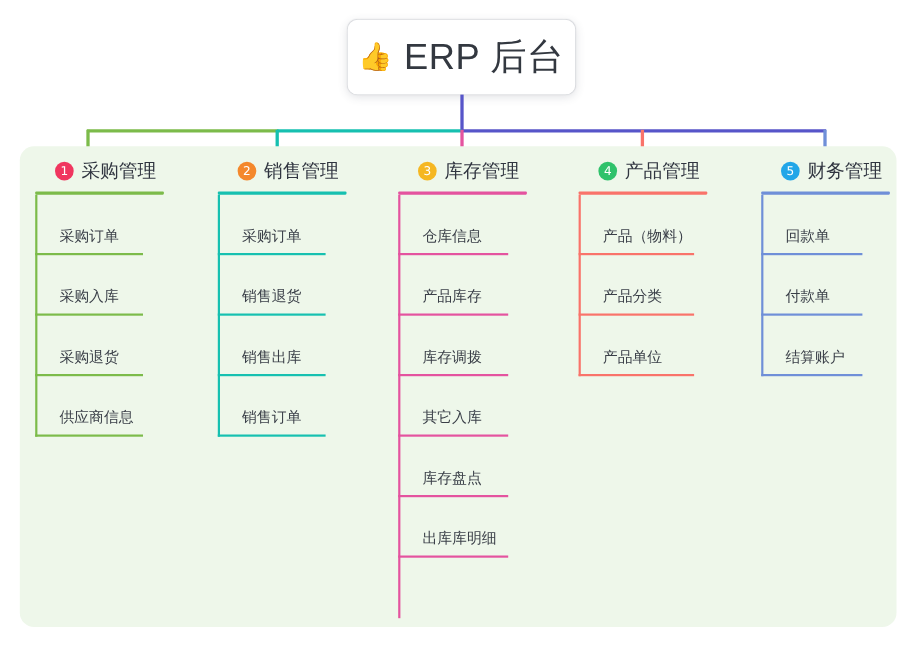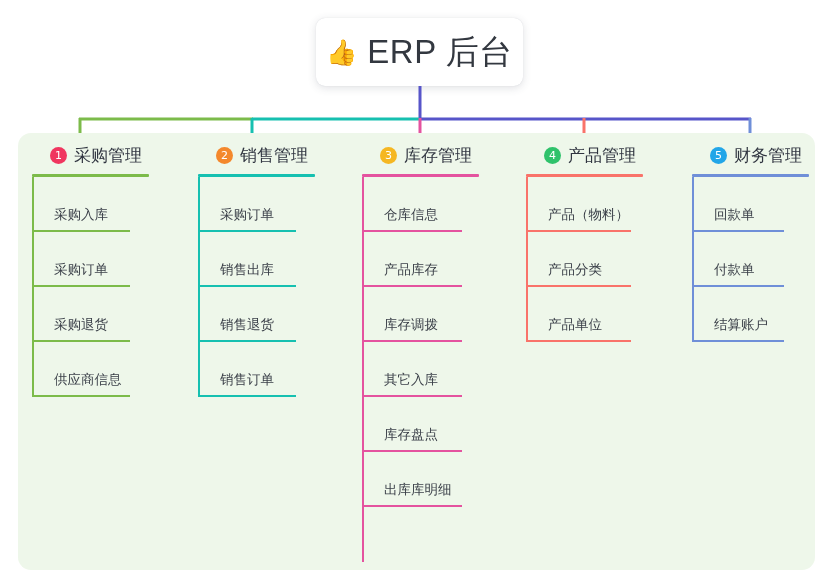--- a/index.html
+++ b/index.html
@@ -175,28 +175,28 @@
   <div id="columns-root">
       <div class="col" style="left: 32px;">
         <div class="col-head" style="width: 117px;">
           <span class="badge" style="background: rgb(240, 54, 95);">1</span>
           <span class="col-title">采购管理</span>
         </div>
         <div class="col-rule" style="background: rgb(124, 187, 74); width: 117px;"></div>
         <div class="leaves">
           <div class="spine" style="background: rgb(124, 187, 74); height: 220px;"></div>
           <div class="leaf">
+            <span class="leaf-label">采购订单</span>
+            <div class="leaf-rule" style="background: rgb(124, 187, 74); width: 98px;"></div>
+          </div>
+          <div class="leaf">
             <span class="leaf-label">采购入库</span>
             <div class="leaf-rule" style="background: rgb(124, 187, 74); width: 98px;"></div>
           </div>
           <div class="leaf">
-            <span class="leaf-label">采购订单</span>
-            <div class="leaf-rule" style="background: rgb(124, 187, 74); width: 98px;"></div>
-          </div>
-          <div class="leaf">
             <span class="leaf-label">采购退货</span>
             <div class="leaf-rule" style="background: rgb(124, 187, 74); width: 98px;"></div>
           </div>
           <div class="leaf">
             <span class="leaf-label">供应商信息</span>
             <div class="leaf-rule" style="background: rgb(124, 187, 74); width: 98px;"></div>
           </div>
         </div>
       </div>
       <div class="col" style="left: 198px;">
@@ -205,28 +205,28 @@
           <span class="col-title">销售管理</span>
         </div>
         <div class="col-rule" style="background: rgb(22, 192, 176); width: 117px;"></div>
         <div class="leaves">
           <div class="spine" style="background: rgb(22, 192, 176); height: 220px;"></div>
           <div class="leaf">
             <span class="leaf-label">采购订单</span>
             <div class="leaf-rule" style="background: rgb(22, 192, 176); width: 98px;"></div>
           </div>
           <div class="leaf">
+            <span class="leaf-label">销售退货</span>
+            <div class="leaf-rule" style="background: rgb(22, 192, 176); width: 98px;"></div>
+          </div>
+          <div class="leaf">
             <span class="leaf-label">销售出库</span>
             <div class="leaf-rule" style="background: rgb(22, 192, 176); width: 98px;"></div>
           </div>
           <div class="leaf">
-            <span class="leaf-label">销售退货</span>
-            <div class="leaf-rule" style="background: rgb(22, 192, 176); width: 98px;"></div>
-          </div>
-          <div class="leaf">
             <span class="leaf-label">销售订单</span>
             <div class="leaf-rule" style="background: rgb(22, 192, 176); width: 98px;"></div>
           </div>
         </div>
       </div>
       <div class="col" style="left: 362px;">
         <div class="col-head" style="width: 117px;">
           <span class="badge" style="background: rgb(245, 183, 34);">3</span>
           <span class="col-title">库存管理</span>
         </div>

